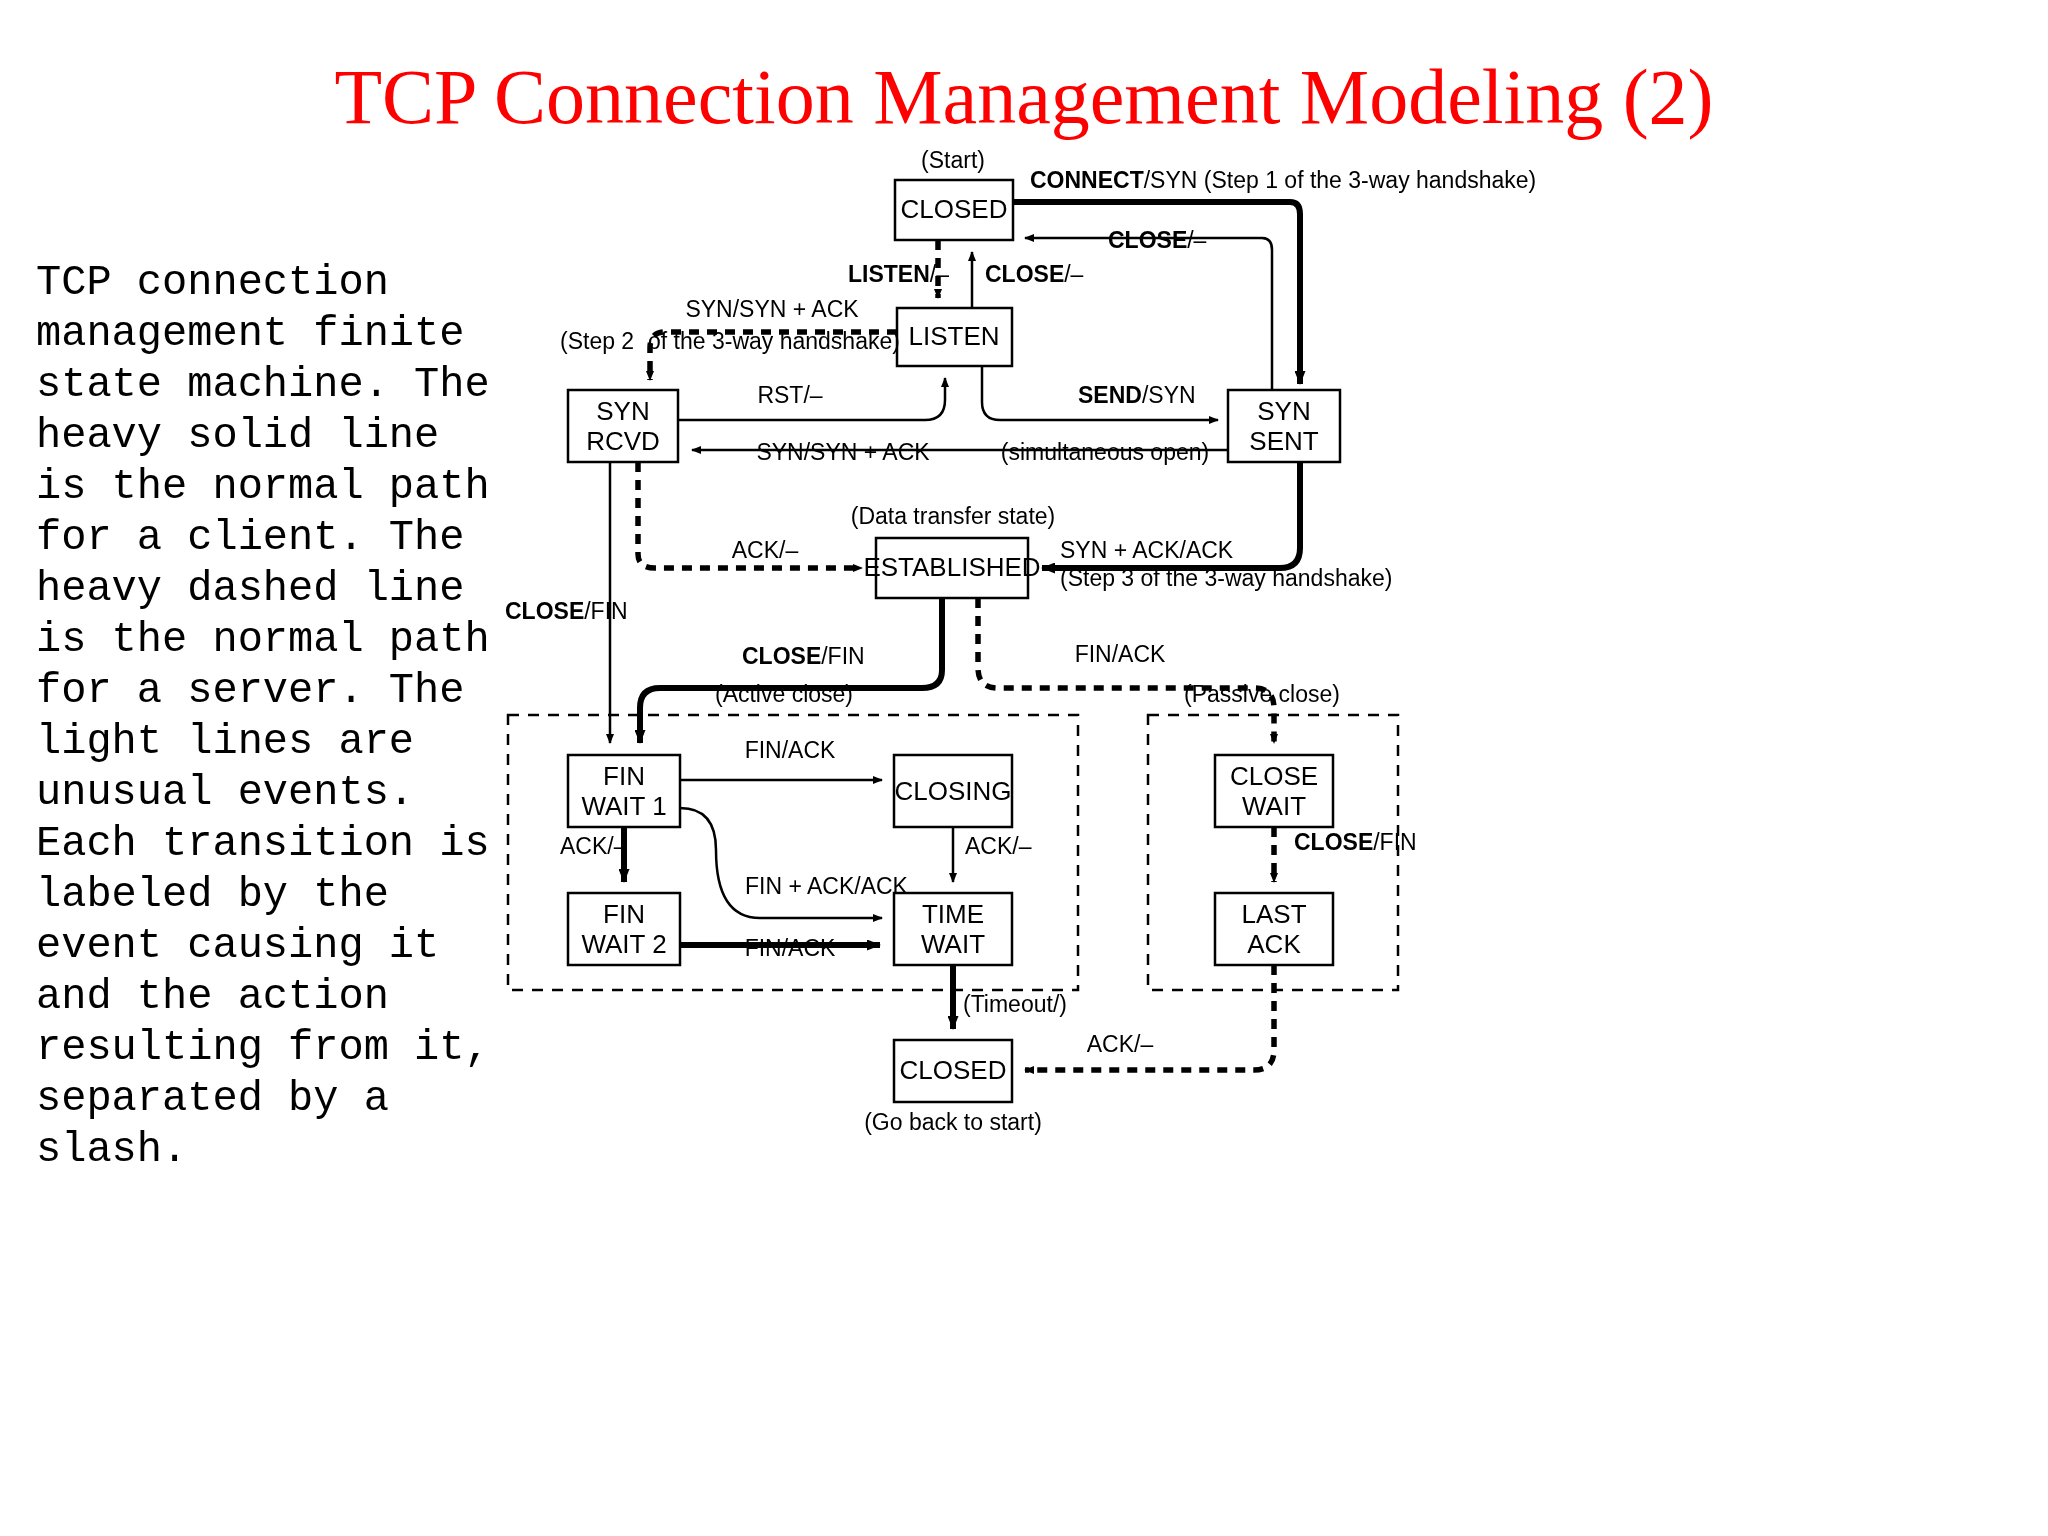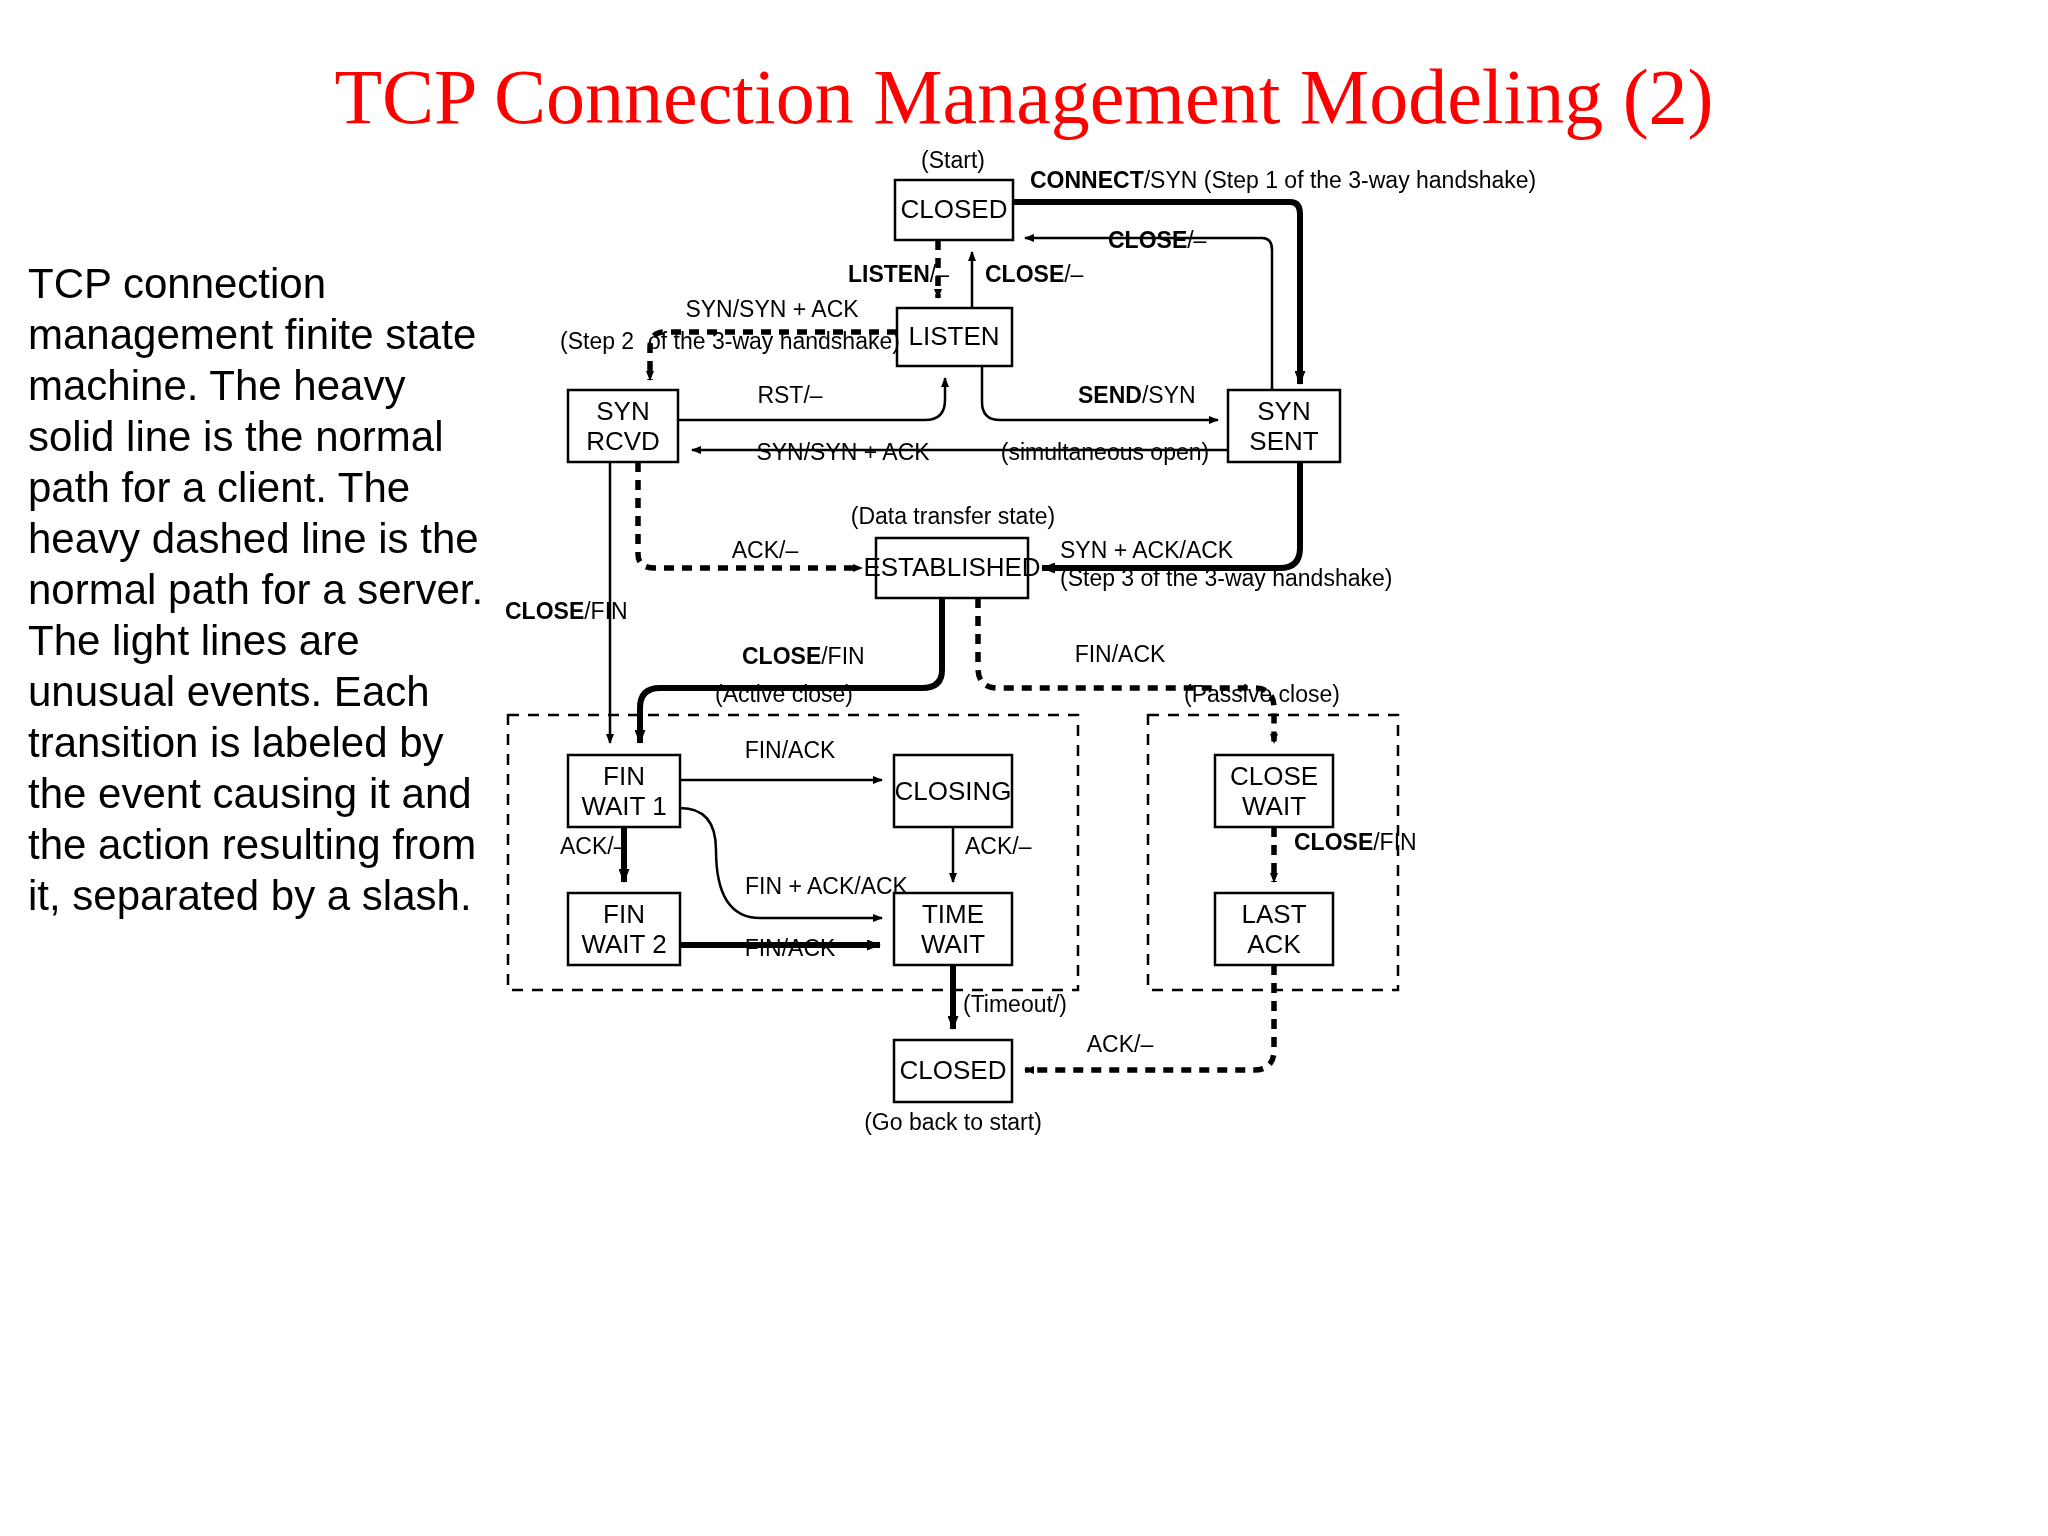--- a/index.html
+++ b/index.html
@@ -13,22 +13,22 @@
   #title {
     position:absolute; left:0; top:58px; width:2048px;
     text-align:center;
     font-family:"Liberation Serif", serif;
     font-size:78px; line-height:1.0;
     color:#FF0000;
     white-space:nowrap;
   }
 
   #body-text {
-    position:absolute; left:28px; top:258px; width:460px;
-    font-family:Liberation Sans, sans-serif;
+    position:absolute; left:36px; top:258px; width:460px;
+    font-family:Liberation Mono, monospace;
     font-size:42px; line-height:1.215;
     color:#000000;
   }
 
   #diagram { position:absolute; left:0; top:140px; width:2048px; height:1060px; }
   svg { display:block; }
   .lbl { font-family:"Liberation Sans", sans-serif; font-size:23px; fill:#000; }
   .lbl-b { font-family:"Liberation Sans", sans-serif; font-size:23px; font-weight:bold; fill:#000; }
   .state { font-family:"Liberation Sans", sans-serif; font-size:26px; fill:#000; }
 </style>

